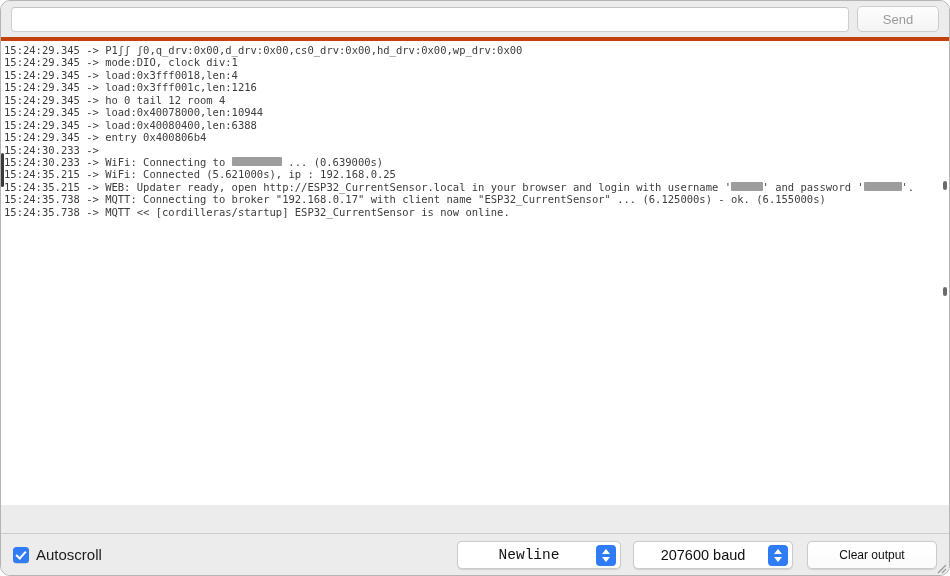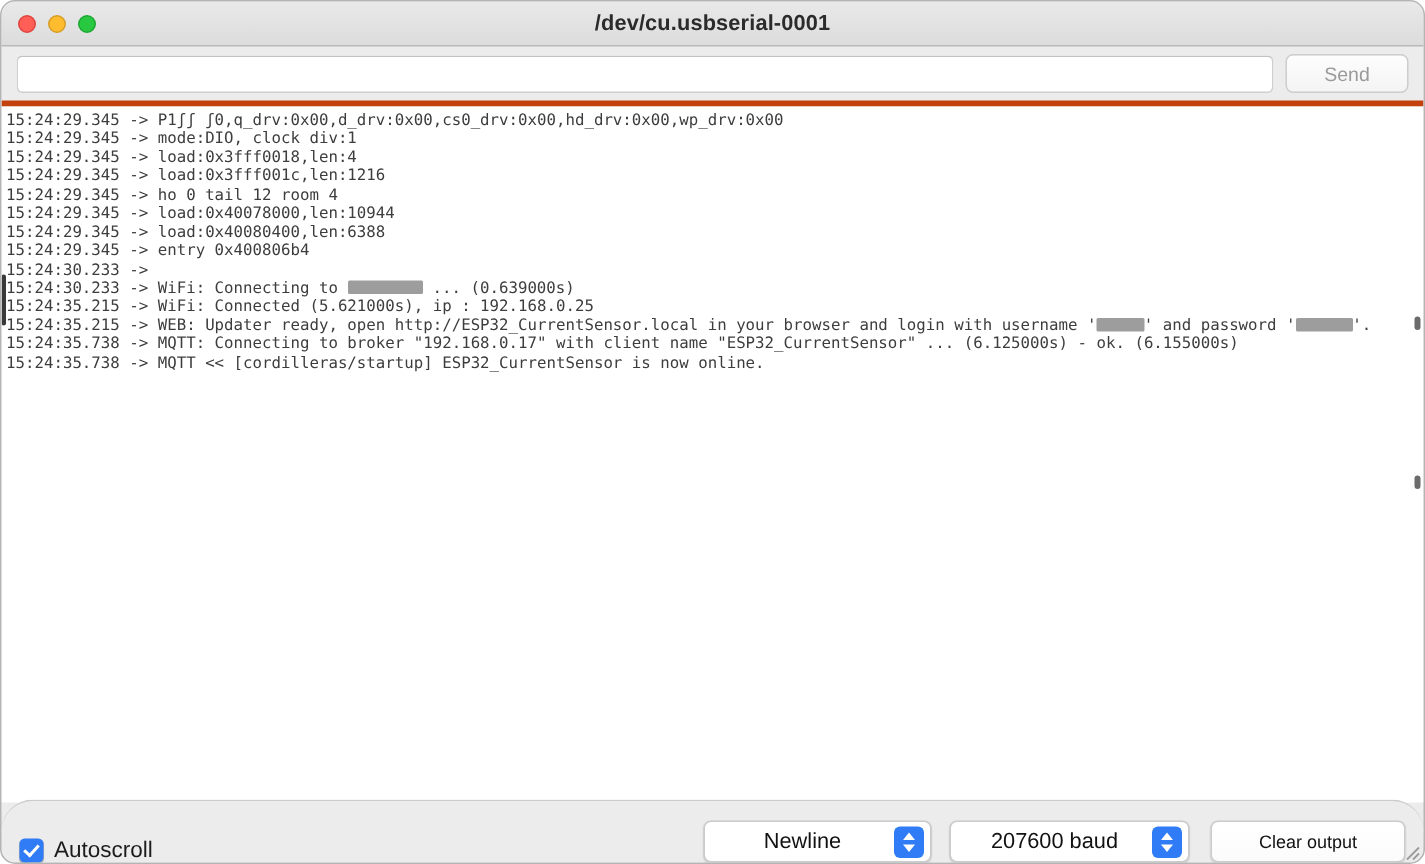--- a/index.html
+++ b/index.html
@@ -134,23 +134,22 @@
   }
 
   
   .bottombar {
     position: absolute;
     left: 0; right: 0; bottom: 0;
     height: 42px;
     background: #ececec;
     border-top: 1px solid #cccccc;
     display: flex;
-    align-items: flex-end;
+    align-items: center;
     padding: 0 12px;
-    border-radius: 21px;
   }
   .check-group {
     display: flex;
     align-items: center;
     gap: 7px;
     margin-right: 20px;
   }
   .checkbox {
     width: 16px; height: 16px;
     border-radius: 3.5px;
@@ -182,21 +181,21 @@
     border-radius: 5px;
     display: flex;
     align-items: center;
     justify-content: center;
     font-size: 14.5px;
     color: #111;
     box-shadow: 0 0.5px 1px rgba(0,0,0,.12);
     margin-left: 12px;
     padding: 0 34px 0 14px;
   }
-  .popup.newline { width: 152px; }
+  .popup.newline { width: 164px; font-family: Liberation Mono, monospace; }
   .popup.baud    { width: 160px; }
   .popup .stepper {
     position: absolute;
     right: 4px; top: 3px;
     width: 20px; height: 21px;
     background: #2f7cf6;
     border-radius: 4px;
   }
   .popup .stepper::before,
   .popup .stepper::after {
@@ -232,28 +231,20 @@
     position: absolute;
     right: 2px; bottom: 1px;
     width: 12px; height: 12px;
   }
 </style>
 </head>
 <body>
 
 <div class="window">
 
-  <div class="titlebar">
-    <div class="traffic">
-      <span class="light close"></span>
-      <span class="light min"></span>
-      <span class="light max"></span>
-    </div>
-    <div class="title">/dev/cu.usbserial-0001</div>
-  </div>
 
   <div class="sendbar">
     <input class="send-input" type="text" placeholder="" style="">
     <button class="send-btn">Send</button>
   </div>
 
   <div class="logwrap">
     <div class="log" id="log-lines"><div class="line">15:24:29.345 -&gt; P1ʃʃ ʃ0,q_drv:0x00,d_drv:0x00,cs0_drv:0x00,hd_drv:0x00,wp_drv:0x00</div><div class="line">15:24:29.345 -&gt; mode:DIO, clock div:1</div><div class="line">15:24:29.345 -&gt; load:0x3fff0018,len:4</div><div class="line">15:24:29.345 -&gt; load:0x3fff001c,len:1216</div><div class="line">15:24:29.345 -&gt; ho 0 tail 12 room 4</div><div class="line">15:24:29.345 -&gt; load:0x40078000,len:10944</div><div class="line">15:24:29.345 -&gt; load:0x40080400,len:6388</div><div class="line">15:24:29.345 -&gt; entry 0x400806b4</div><div class="line">15:24:30.233 -&gt;</div><div class="line">15:24:30.233 -&gt; WiFi: Connecting to <span class="redact" style="width:50.48px">&nbsp;&nbsp;&nbsp;&nbsp;&nbsp;&nbsp;&nbsp;&nbsp;</span> ... (0.639000s)</div><div class="line">15:24:35.215 -&gt; WiFi: Connected (5.621000s), ip : 192.168.0.25</div><div class="line">15:24:35.215 -&gt; WEB: Updater ready, open http://ESP32_CurrentSensor.local in your browser and login with username '<span class="redact" style="width:31.549999999999997px">&nbsp;&nbsp;&nbsp;&nbsp;&nbsp;</span>' and password '<span class="redact" style="width:37.86px">&nbsp;&nbsp;&nbsp;&nbsp;&nbsp;&nbsp;</span>'.</div><div class="line">15:24:35.738 -&gt; MQTT: Connecting to broker "192.168.0.17" with client name "ESP32_CurrentSensor" ... (6.125000s) - ok. (6.155000s)</div><div class="line">15:24:35.738 -&gt; MQTT &lt;&lt; [cordilleras/startup] ESP32_CurrentSensor is now online.</div></div>
 
     <div class="hscroll-nub"></div>

